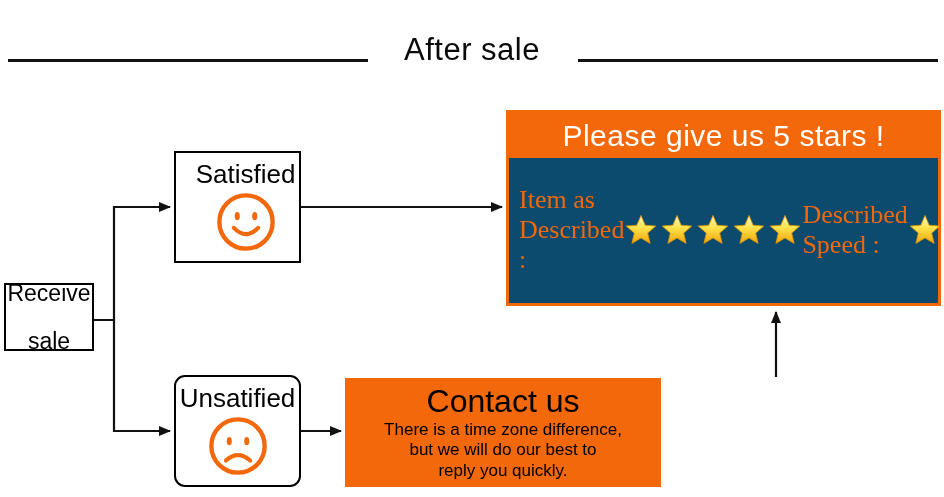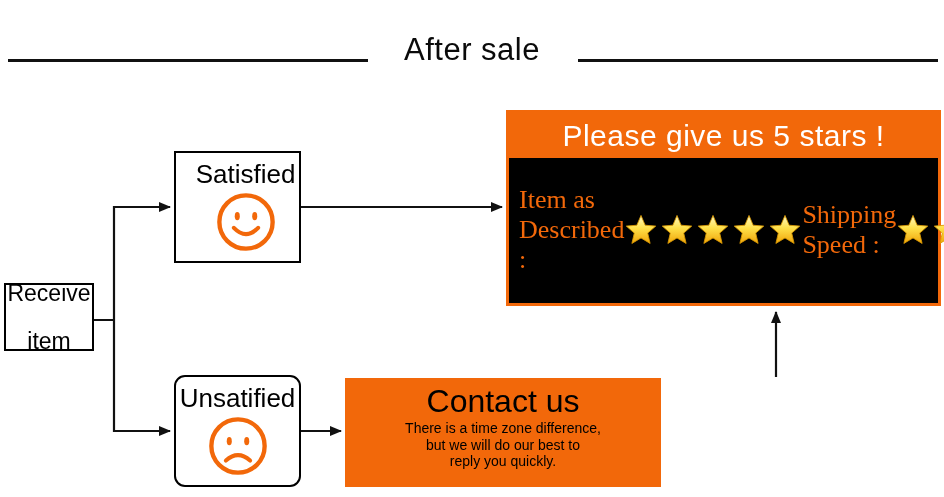--- a/index.html
+++ b/index.html
@@ -25,35 +25,35 @@
   .receive{left:4px;top:263px;width:90px;height:68px;font-size:23px;line-height:1.22;
            display:flex;flex-direction:column;justify-content:center;gap:20px;}
   .mood{left:174px;width:127px;height:112px;display:flex;flex-direction:column;align-items:center;padding-top:6px;}
   .mood.satisfied{top:131px;padding-left:16px;}
   .mood.unsatisfied{top:355px;border-radius:11px;}
   .mood-label{font-size:26px;}
   .face{margin-top:1px;}
 
   
   .stars-panel{position:absolute;left:506px;top:90px;width:435px;height:196px;
-               border:3px solid var(--orange);box-sizing:border-box;background:#000000;}
+               border:3px solid var(--orange);box-sizing:border-box;background:#0c4a6e;}
   .stars-header{height:45px;background:var(--orange);color:#fff;font-size:30px;
                 text-align:center;line-height:45px;letter-spacing:.5px;}
   .stars-rows{display:flex;flex-direction:row;justify-content:space-around;
               height:calc(100% - 45px);padding:2px 8px 4px 10px;box-sizing:border-box;}
   .rating-row{display:flex;align-items:center;justify-content:space-between;}
   .rating-label{font-family:"Liberation Serif",serif;font-size:26px;color:var(--orange);}
   .rating-stars{display:flex;gap:2px;align-items:center;}
   .star{display:block;}
 
   
   .contact{position:absolute;left:345px;top:358px;width:316px;height:109px;
            background:var(--orange);color:#000000;text-align:center;box-sizing:border-box;padding-top:5px;}
   .contact-title{font-size:32px;line-height:1.15;font-weight:400;}
-  .contact-line{font-size:14px;line-height:1.2;}
+  .contact-line{font-size:17px;line-height:1.2;}
 </style>
 </head>
 <body>
 
 <div class="canvas">
 
   <svg width="0" height="0" style="position:absolute" aria-hidden="true">
     <defs>
       <linearGradient id="goldGrad" x1="0" y1="0" x2="0" y2="1">
         <stop id="gs1" offset="0%" stop-color="#FFFBC8"></stop>
@@ -78,21 +78,21 @@
       <line x1="113" y1="187" x2="170" y2="187" marker-end="url(#arrowhead)"></line>
       <line x1="113" y1="411" x2="170" y2="411" marker-end="url(#arrowhead)"></line>
       <line x1="301" y1="187" x2="502" y2="187" marker-end="url(#arrowhead)"></line>
       <line x1="301" y1="411" x2="341" y2="411" marker-end="url(#arrowhead)"></line>
       <line x1="776" y1="357" x2="776" y2="292" marker-end="url(#arrowhead)"></line>
     </g>
   </svg>
 
   <div class="flow-box receive">
     <span>Receive</span>
-    <span>item</span>
+    <span>sale</span>
   </div>
 
   <div class="flow-box mood satisfied">
     <span class="mood-label">Satisfied</span>
     <svg class="face" width="62" height="62" viewBox="0 0 64 64">
       <circle cx="32" cy="32" r="27.5" fill="none" stroke="var(--orange)" stroke-width="4.5"></circle>
       <ellipse cx="23" cy="26" rx="2.6" ry="4.2" fill="var(--orange)"></ellipse>
       <ellipse cx="41" cy="26" rx="2.6" ry="4.2" fill="var(--orange)"></ellipse>
       <path d="M19.5,38 Q32,51 44.5,38" fill="none" stroke="var(--orange)" stroke-width="4.2" stroke-linecap="round"></path>
     </svg>
@@ -125,21 +125,21 @@
             </svg>
             <svg class="star" width="34" height="31" viewBox="0 0 24 22">
               <path d="M12,1 L14.94,7.96 L22.46,8.6 L16.76,13.55 L18.47,20.9 L12,17 L5.53,20.9 L7.25,13.55 L1.54,8.6 L9.06,7.96 Z" fill="url(#goldGrad)" stroke="#D99800" stroke-width="0.6"></path>
             </svg>
             <svg class="star" width="34" height="31" viewBox="0 0 24 22">
               <path d="M12,1 L14.94,7.96 L22.46,8.6 L16.76,13.55 L18.47,20.9 L12,17 L5.53,20.9 L7.25,13.55 L1.54,8.6 L9.06,7.96 Z" fill="url(#goldGrad)" stroke="#D99800" stroke-width="0.6"></path>
             </svg>
           </span>
       </div>
       <div class="rating-row">
-        <span class="rating-label">Shipping Speed :</span>
+        <span class="rating-label">Described Speed :</span>
         <span class="rating-stars">
             <svg class="star" width="34" height="31" viewBox="0 0 24 22">
               <path d="M12,1 L14.94,7.96 L22.46,8.6 L16.76,13.55 L18.47,20.9 L12,17 L5.53,20.9 L7.25,13.55 L1.54,8.6 L9.06,7.96 Z" fill="url(#goldGrad)" stroke="#D99800" stroke-width="0.6"></path>
             </svg>
             <svg class="star" width="34" height="31" viewBox="0 0 24 22">
               <path d="M12,1 L14.94,7.96 L22.46,8.6 L16.76,13.55 L18.47,20.9 L12,17 L5.53,20.9 L7.25,13.55 L1.54,8.6 L9.06,7.96 Z" fill="url(#goldGrad)" stroke="#D99800" stroke-width="0.6"></path>
             </svg>
             <svg class="star" width="34" height="31" viewBox="0 0 24 22">
               <path d="M12,1 L14.94,7.96 L22.46,8.6 L16.76,13.55 L18.47,20.9 L12,17 L5.53,20.9 L7.25,13.55 L1.54,8.6 L9.06,7.96 Z" fill="url(#goldGrad)" stroke="#D99800" stroke-width="0.6"></path>
             </svg>

